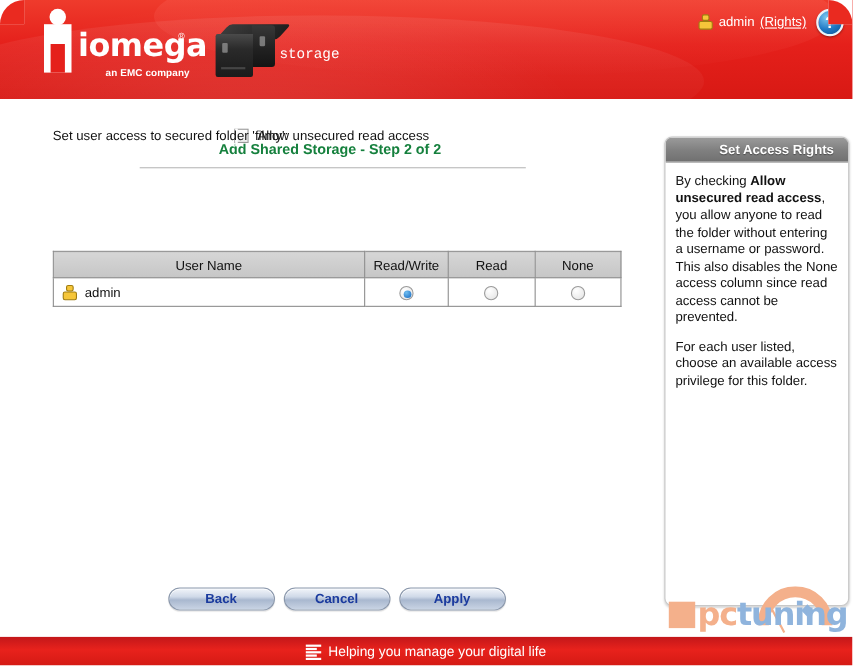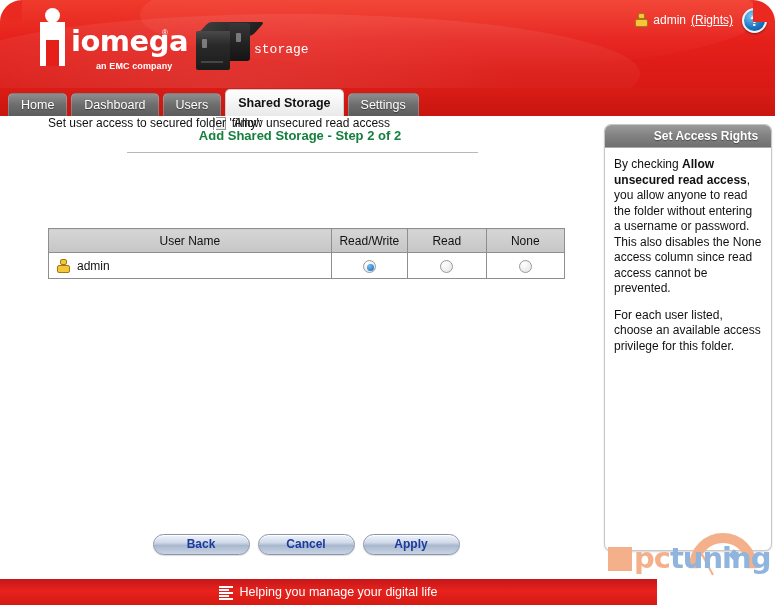--- a/index.html
+++ b/index.html
@@ -478,21 +478,21 @@
     left: 126px; top: 18px;
     width: 8px; height: 8px;
     background: #8fb4dd;
     transform: rotate(45deg);
   }
 
   
   .footer {
     position: absolute;
     left: 0; top: 579px;
-    width: 657px; height: 26px;
+    width: 775px; height: 26px;
     background: linear-gradient(180deg, #c3171a 0%, #e8221c 45%, #d41a14 100%);
     display: flex;
     align-items: center;
     justify-content: center;
     gap: 6px;
   }
   .footer-text {
     color: #ffffff;
     font-size: 12.5px;
   }
@@ -551,29 +551,20 @@
       <span>admin</span>
       <span class="logout-link">(Rights)</span>
     </div>
 
     <div class="help-icon">?</div>
 
     <div class="hdr-rounder-tl"></div>
     <div class="hdr-rounder-tr"></div>
   </div>
 
-  <div class="tabbar">
-    <div class="tabs">
-      <div class="tab">Home</div>
-      <div class="tab">Dashboard</div>
-      <div class="tab">Users</div>
-      <div class="tab active">Shared Storage</div>
-      <div class="tab">Settings</div>
-    </div>
-  </div>
 
   <div class="content">
 
     <div class="page-title">Add Shared Storage - Step 2 of 2</div>
     <div class="title-rule"></div>
 
     <div class="checkbox-row">
       <span class="chk">
         <span class="chk-inner"></span>
       </span>

